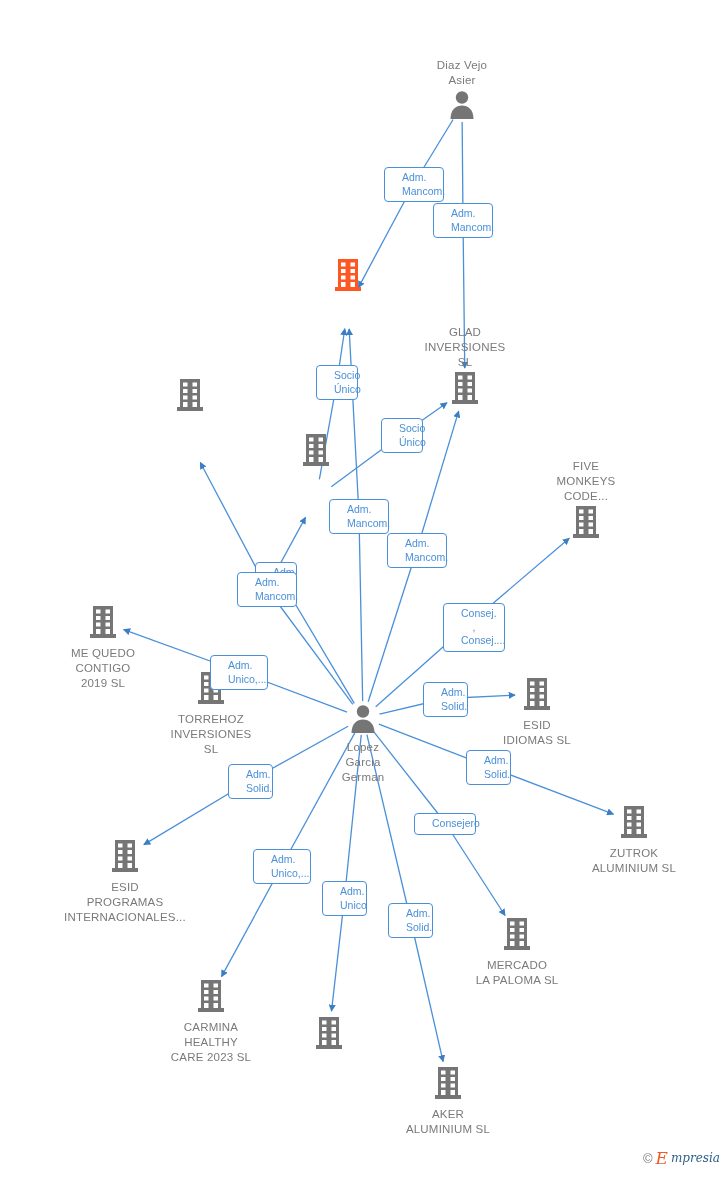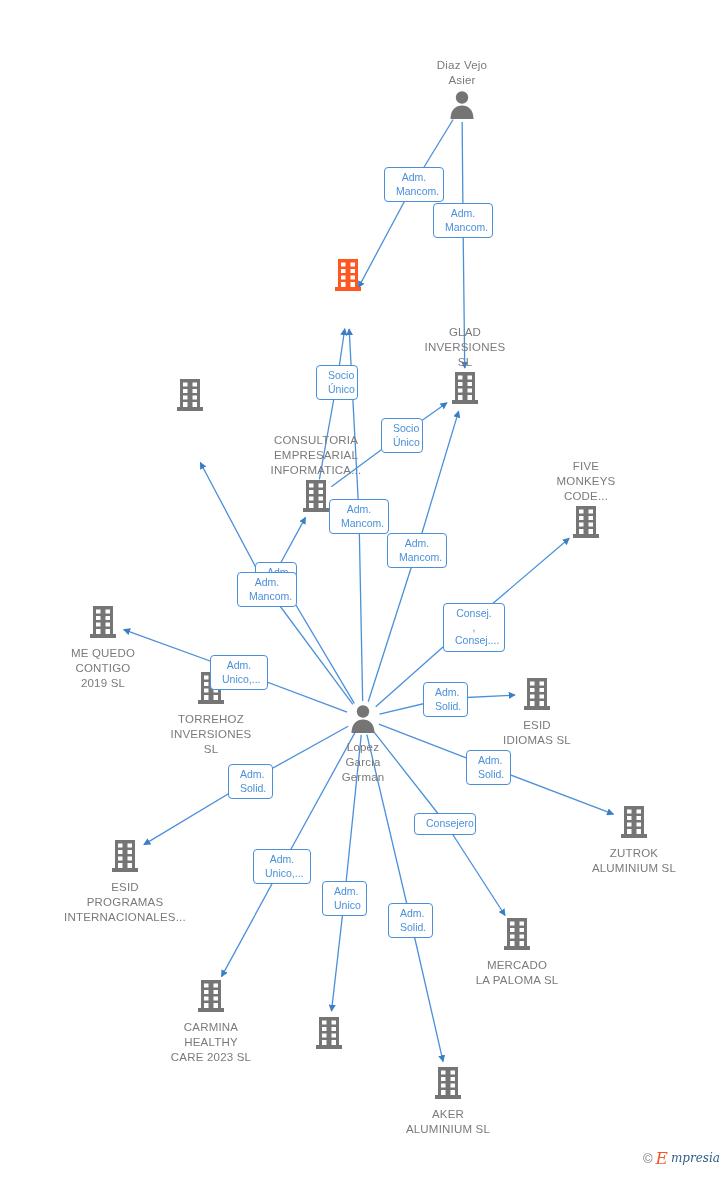--- a/index.html
+++ b/index.html
@@ -12,21 +12,21 @@
   .node{position:absolute;text-align:center;width:130px;margin-left:-65px;}
   .node .lbl{font-size:11.5px;line-height:15px;color:#7a7a7a;letter-spacing:.2px;
              white-space:pre-line;font-weight:400;}
   .node .ico{display:block;margin:0 auto;}
   .node.below .lbl{margin-top:3px;}
   .node.above .lbl{margin-bottom:1px;}
   .node.focus .lbl{color:#6b6b6b;font-weight:700;letter-spacing:.4px;}
 
   .edge-label{position:absolute;background:#ffffff;border:1.4px solid #4a90d9;
               border-radius:4px;color:#4a90d9;font-size:10.5px;line-height:13.5px;
-              padding:3px 11px;text-align:center;white-space:pre-line;
+              padding:3px 17px;text-align:center;white-space:pre-line;
               box-sizing:border-box;}
 
   .wm{position:absolute;right:8px;bottom:12px;display:flex;align-items:center;
       gap:3px;font-size:16px;color:#2e5f8a;}
   .wm .c{font-size:13px;color:#7a7a7a;}
   .wm .e{color:#ef5a29;font-style:italic;font-family:"DejaVu Serif",serif;font-size:17px;}
   .wm .rest{font-style:italic;font-family:"DejaVu Serif",serif;font-size:12px;color:#2e5f8a;}
 </style>
 </head>
 <body>
@@ -131,23 +131,20 @@
               <rect x="8" y="11" width="4.5" height="4"></rect>
               <rect x="17.5" y="11" width="4.5" height="4"></rect>
               <rect x="8" y="17.5" width="4.5" height="4"></rect>
               <rect x="17.5" y="17.5" width="4.5" height="4"></rect>
               <rect x="8" y="24" width="4.5" height="5"></rect>
               <rect x="17.5" y="24" width="4.5" height="5"></rect>
             </g>
           </svg></span>
       </div>
       <div class="node above" style="left: 316px; top: 433px;">
-        <div class="lbl">CONSULTORIA
-EMPRESARIAL
-INFORMATICA...</div>
         <span class="ico"><svg width="30" height="34" viewBox="0 0 30 34">
             <rect x="5" y="1" width="20" height="28" fill="#757575"></rect>
             <rect x="2" y="29" width="26" height="4" fill="#757575"></rect>
             <g fill="#ffffff">
               <rect x="8" y="4.5" width="4.5" height="4"></rect>
               <rect x="17.5" y="4.5" width="4.5" height="4"></rect>
               <rect x="8" y="11" width="4.5" height="4"></rect>
               <rect x="17.5" y="11" width="4.5" height="4"></rect>
               <rect x="8" y="17.5" width="4.5" height="4"></rect>
               <rect x="17.5" y="17.5" width="4.5" height="4"></rect>

